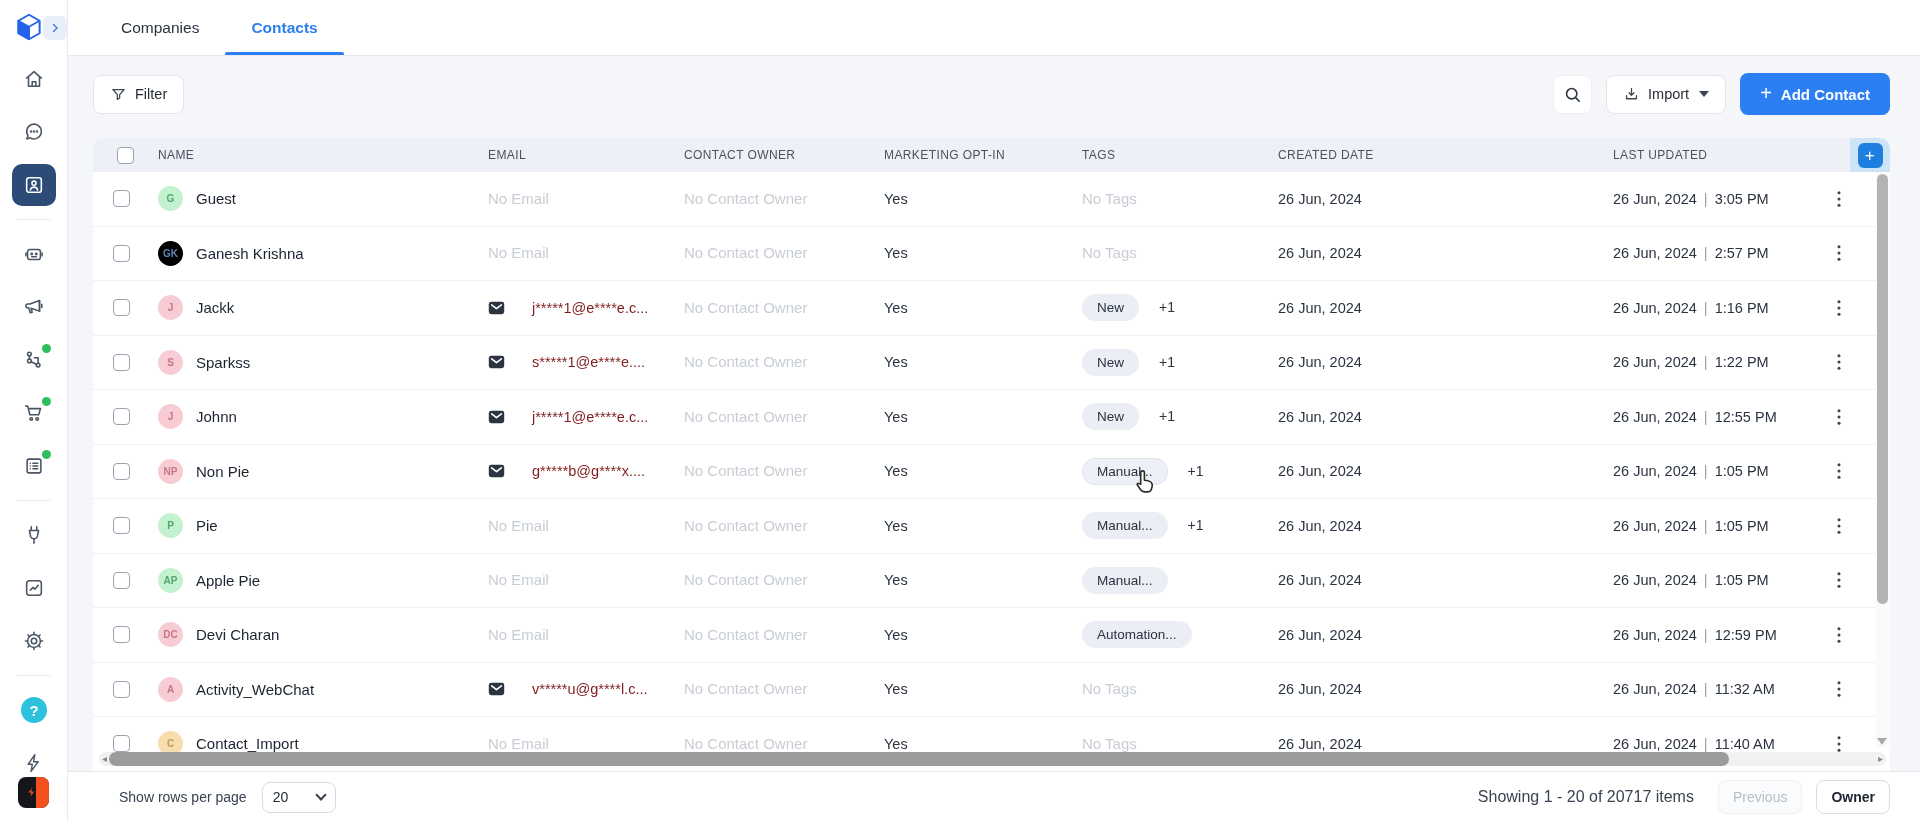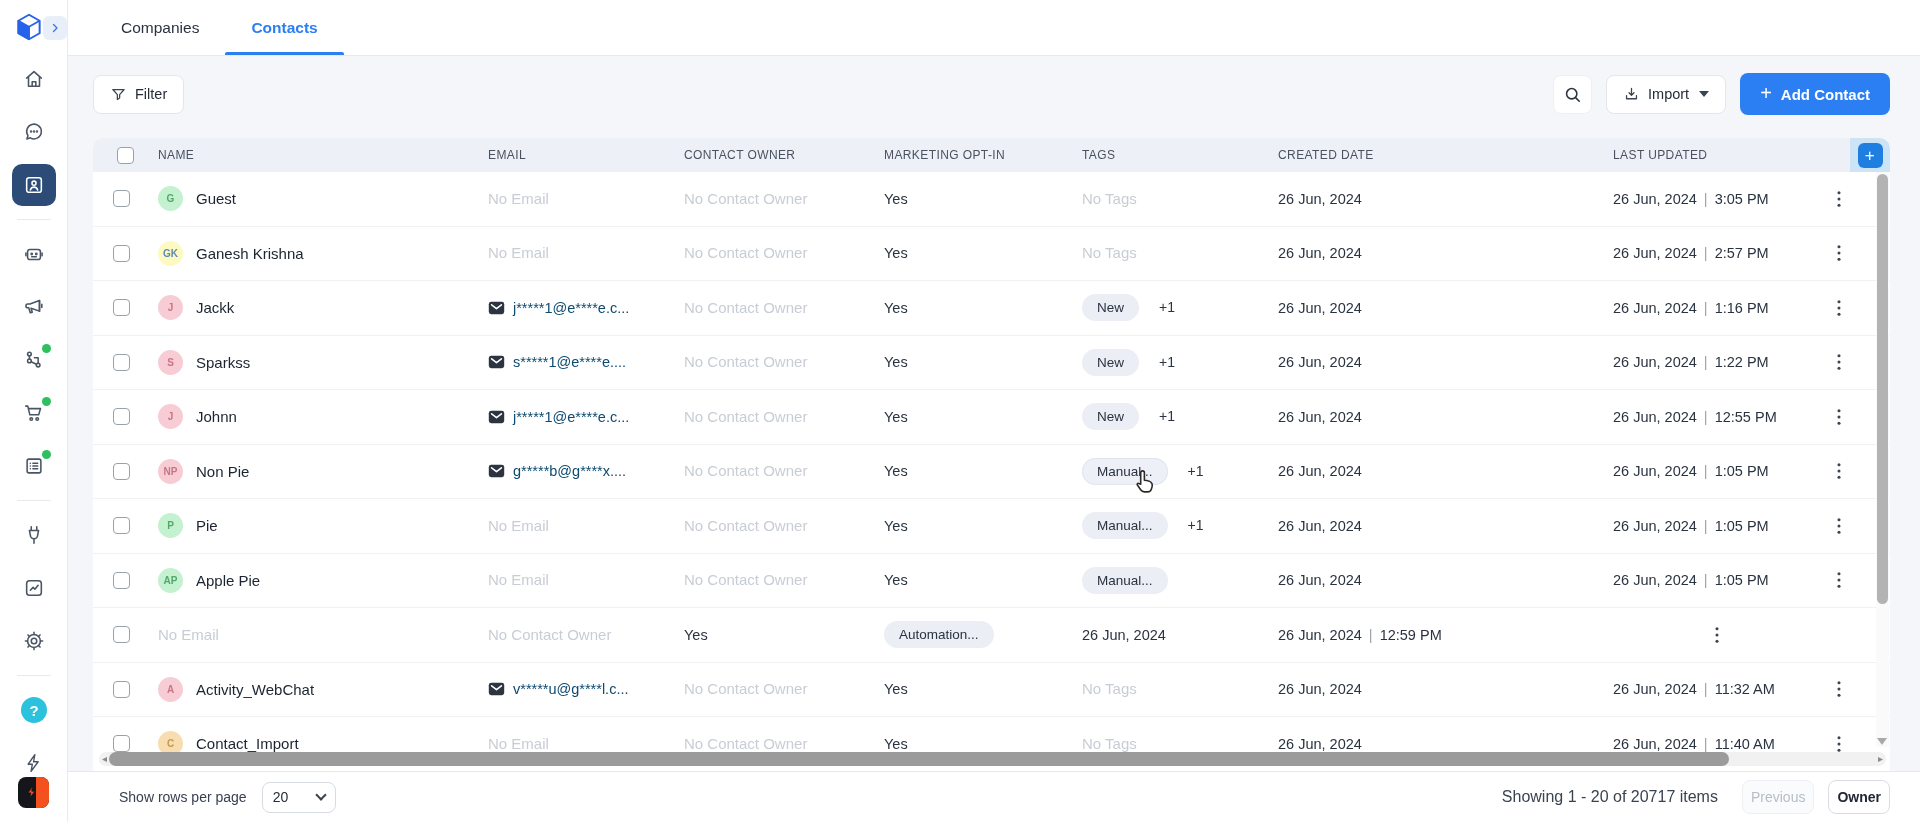--- a/index.html
+++ b/index.html
@@ -48,28 +48,28 @@
   .thead .cell { padding-left:8px; }
   .th-plus { height:34px; background:#cde4f7; display:flex; align-items:center; justify-content:center; border-radius:0 10px 0 0; }
   .plus-btn { width:25px; height:25px; background:#1f7fe0; border-radius:6px; color:#fff; font-size:17px; line-height:1; display:flex; align-items:center; justify-content:center; cursor:pointer; }
   .trow { height:54.5px; border-bottom:1px solid #f0f1f4; background:#fff; }
   .cell { padding-left:8px; overflow:hidden; white-space:nowrap; }
   .cell-check { display:flex; justify-content:center; padding-left:0; }
   .checkbox { width:17px; height:17px; border:1.8px solid #98a1ad; border-radius:4px; background:#fff; cursor:pointer; }
   .namecell { display:flex; align-items:center; gap:13px; }
   .av { width:25px; height:25px; border-radius:50%; display:flex; align-items:center; justify-content:center; font-size:10px; font-weight:700; flex:0 0 25px; }
   .av-green  { background:#c4f1cf; color:#53a66c; }
-  .av-blue   { background:#fef9c3; color:#5b8bb3; }
+  .av-blue   { background:#000000; color:#5b8bb3; }
   .av-pink   { background:#f8ccd4; color:#c87585; }
   .av-orange { background:#f7ddb0; color:#c59a50; }
   .cname { font-size:15px; color:#1b2430; font-weight:500; }
   .muted { color:#c8cdd5; font-size:15px; }
   .val { color:#2a3340; font-size:14.5px; }
   .emailwrap { display:flex; align-items:center; gap:8px; }
-  .email-txt { color:#0c4a6e; font-size:14.5px; }
+  .email-txt { color:#7f1d1d; font-size:14.5px;margin-left:19px; }
   .pill { display:inline-block; background:#eceef5; border-radius:999px; padding:6px 15px; font-size:13.5px; color:#2a3340; cursor:pointer; }
   .pill.hovered { background:#eef0f7; box-shadow:0 0 0 1px #e2e5ee inset; }
   .plus1 { margin-left:20px; font-size:14px; color:#2a3340; }
   .pipe { color:#9aa2ae; margin:0 7px; }
   .kebab { display:flex; align-items:center; justify-content:center; cursor:pointer; height:100%; }
 
   
   .hscroll { position:absolute; left:6px; right:4px; bottom:5px; height:14px; background:#f1f1f2; border-radius:7px; z-index:4; }
   .hthumb { position:absolute; left:10px; top:0; width:1620px; height:14px; background:#9b9b9b; border-radius:7px; cursor:pointer; }
   .harrow { position:absolute; top:1px; font-size:10px; color:#8a8a8a; }
@@ -77,21 +77,21 @@
   .vthumb { position:absolute; top:2px; left:1px; width:11px; height:430px; background:#b3b3b3; border-radius:6px; cursor:pointer; }
   .varrow { position:absolute; right:3px; bottom:26px; width:0; height:0; border-left:5px solid transparent; border-right:5px solid transparent; border-top:7px solid #a9a9a9; z-index:4; }
 
   
   .footer { position:absolute; left:68px; right:0; bottom:0; height:51px; background:#fff; border-top:1px solid #e6e8ed; display:flex; align-items:center; padding:0 30px 0 51px; }
   .foot-label { font-size:14px; color:#374151; }
   .select { display:flex; align-items:center; justify-content:space-between; width:74px; height:31px; margin-left:15px; border:1px solid #d7dbe2; border-radius:8px; background:#fff; padding:0 10px; font-size:14px; color:#252c36; cursor:pointer; }
   .select .chev { width:8px; height:8px; border-right:2px solid #3c4450; border-bottom:2px solid #3c4450; transform:rotate(45deg); margin-top:-4px; }
   .foot-right { margin-left:auto; display:flex; align-items:center; gap:14px; }
   .showing { font-size:16px; color:#3a4350; margin-right:10px; }
-  .pg-btn { height:34px; padding:0 8px; border-radius:8px; font-size:14px; display:flex; align-items:center; cursor:pointer; }
+  .pg-btn { height:34px; padding:0 14px; border-radius:8px; font-size:14px; display:flex; align-items:center; cursor:pointer; }
   .pg-prev { background:#fafbfc; border:1px solid #eef0f3; color:#b7bdc7; }
   .pg-next { background:#fff; border:1px solid #d9dde3; color:#202733; font-weight:600; }
 
   .cursor { position:absolute; left:1130px; top:468px; z-index:50; pointer-events:none; }
 </style>
 </head>
 <body>
 
 <div class="app">
 
@@ -478,20 +478,24 @@
                 <circle cx="4" cy="10" r="1.7" fill="#3c4450"></circle>
                 <circle cx="4" cy="17" r="1.7" fill="#3c4450"></circle>
               </svg>
             </div>
             <div class="cell"></div>
           </div>
           <div class="grid-row trow">
             <div class="cell cell-check">
               <span class="checkbox"></span>
             </div>
+            <div class="cell namecell">
+              <span class="av av-pink">DC</span>
+              <span class="cname">Devi Charan</span>
+            </div>
             <div class="cell"><span class="muted">No Email</span></div>
             <div class="cell"><span class="muted">No Contact Owner</span></div>
             <div class="cell"><span class="val">Yes</span></div>
             <div class="cell"><span class="pill">Automation...</span></div>
             <div class="cell"><span class="val">26 Jun, 2024</span></div>
             <div class="cell"><span class="val">26 Jun, 2024<span class="pipe">|</span>12:59 PM</span></div>
             <div class="cell kebab">
               <svg width="16" height="18" viewBox="0 0 8 20">
                 <circle cx="4" cy="3" r="1.7" fill="#3c4450"></circle>
                 <circle cx="4" cy="10" r="1.7" fill="#3c4450"></circle>

